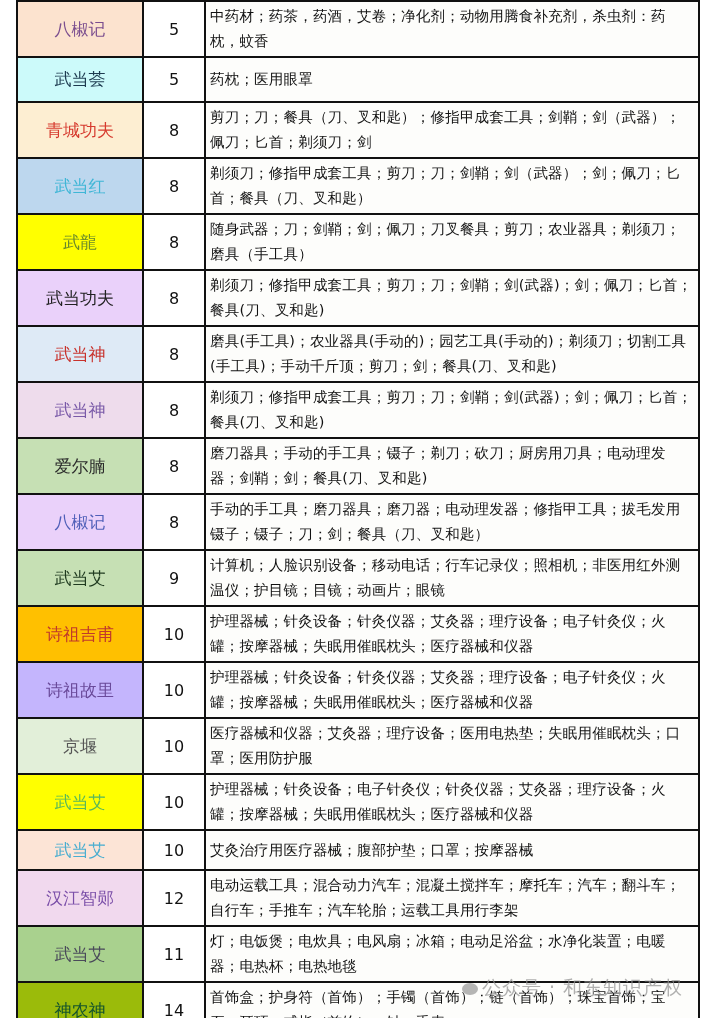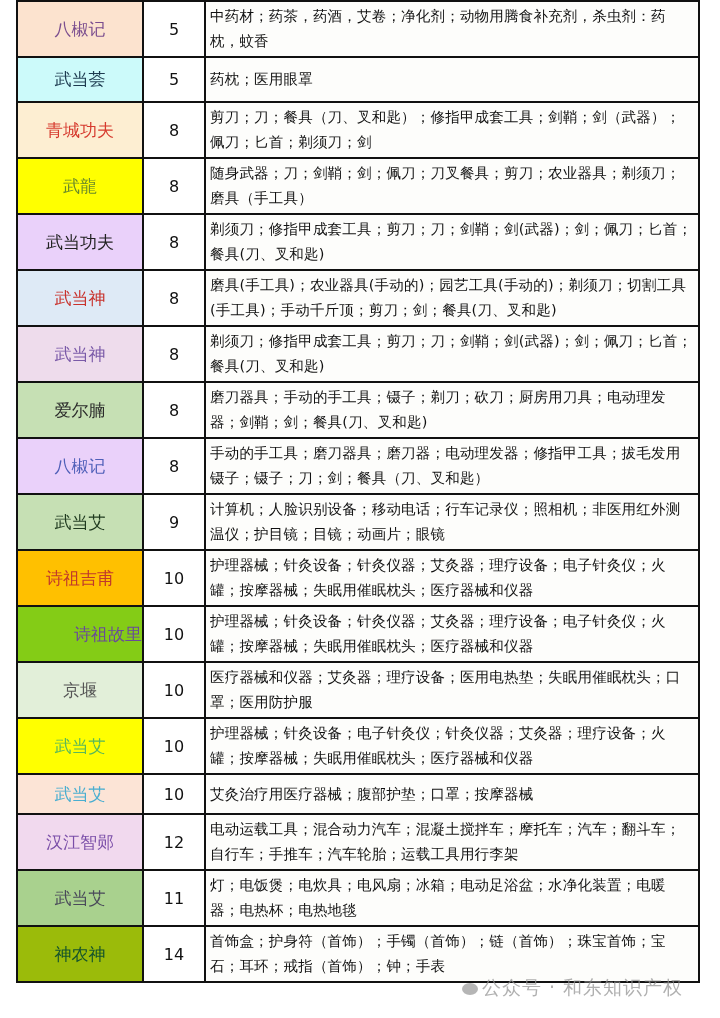--- a/index.html
+++ b/index.html
@@ -30,20 +30,25 @@
       </tr>
       <tr style="height: 45px;">
         <td class="name" style="background: rgb(204, 250, 250); color: rgb(29, 59, 80);">武当荟</td>
         <td class="count">5</td>
         <td class="goods">药枕；医用眼罩</td>
       </tr>
       <tr style="height: 47px; border-radius: 14px;">
         <td class="name" style="background: rgb(253, 238, 210); color: rgb(214, 58, 46);">青城功夫</td>
         <td class="count">8</td>
         <td class="goods">剪刀；刀；餐具（刀、叉和匙）；修指甲成套工具；剑鞘；剑（武器）；佩刀；匕首；剃须刀；剑</td>
+      </tr>
+      <tr style="height: 48px;">
+        <td class="name" style="background: rgb(189, 215, 238); color: rgb(63, 182, 214);">武当红</td>
+        <td class="count">8</td>
+        <td class="goods">剃须刀；修指甲成套工具；剪刀；刀；剑鞘；剑（武器）；剑；佩刀；匕首；餐具（刀、叉和匙）</td>
       </tr>
       <tr style="height: 47px;">
         <td class="name" style="background: rgb(255, 255, 0); color: rgb(106, 138, 42);">武龍</td>
         <td class="count">8</td>
         <td class="goods">随身武器；刀；剑鞘；剑；佩刀；刀叉餐具；剪刀；农业器具；剃须刀；磨具（手工具）</td>
       </tr>
       <tr style="height: 47px;">
         <td class="name" style="background: rgb(234, 209, 250); color: rgb(34, 34, 34);">武当功夫</td>
         <td class="count">8</td>
         <td class="goods">剃须刀；修指甲成套工具；剪刀；刀；剑鞘；剑(武器)；剑；佩刀；匕首；餐具(刀、叉和匙)</td>
@@ -72,21 +77,21 @@
         <td class="name" style="background: rgb(198, 224, 180); color: rgb(31, 58, 31);">武当艾</td>
         <td class="count">9</td>
         <td class="goods">计算机；人脸识别设备；移动电话；行车记录仪；照相机；非医用红外测温仪；护目镜；目镜；动画片；眼镜</td>
       </tr>
       <tr style="height: 47px;">
         <td class="name" style="background: rgb(255, 192, 0); color: rgb(192, 57, 43);">诗祖吉甫</td>
         <td class="count">10</td>
         <td class="goods">护理器械；针灸设备；针灸仪器；艾灸器；理疗设备；电子针灸仪；火罐；按摩器械；失眠用催眠枕头；医疗器械和仪器</td>
       </tr>
       <tr style="height: 48px;">
-        <td class="name" style="background: #84cc16; color: rgb(106, 74, 154); text-align: right;">诗祖故里</td>
+        <td class="name" style="background: #c4b5fd; color: rgb(106, 74, 154);">诗祖故里</td>
         <td class="count">10</td>
         <td class="goods">护理器械；针灸设备；针灸仪器；艾灸器；理疗设备；电子针灸仪；火罐；按摩器械；失眠用催眠枕头；医疗器械和仪器</td>
       </tr>
       <tr style="height: 47px;">
         <td class="name" style="background: rgb(226, 239, 217); color: rgb(85, 85, 85);">京堰</td>
         <td class="count">10</td>
         <td class="goods">医疗器械和仪器；艾灸器；理疗设备；医用电热垫；失眠用催眠枕头；口罩；医用防护服</td>
       </tr>
       <tr style="height: 47px;">
         <td class="name" style="background: rgb(255, 255, 0); color: rgb(90, 184, 90);">武当艾</td>

